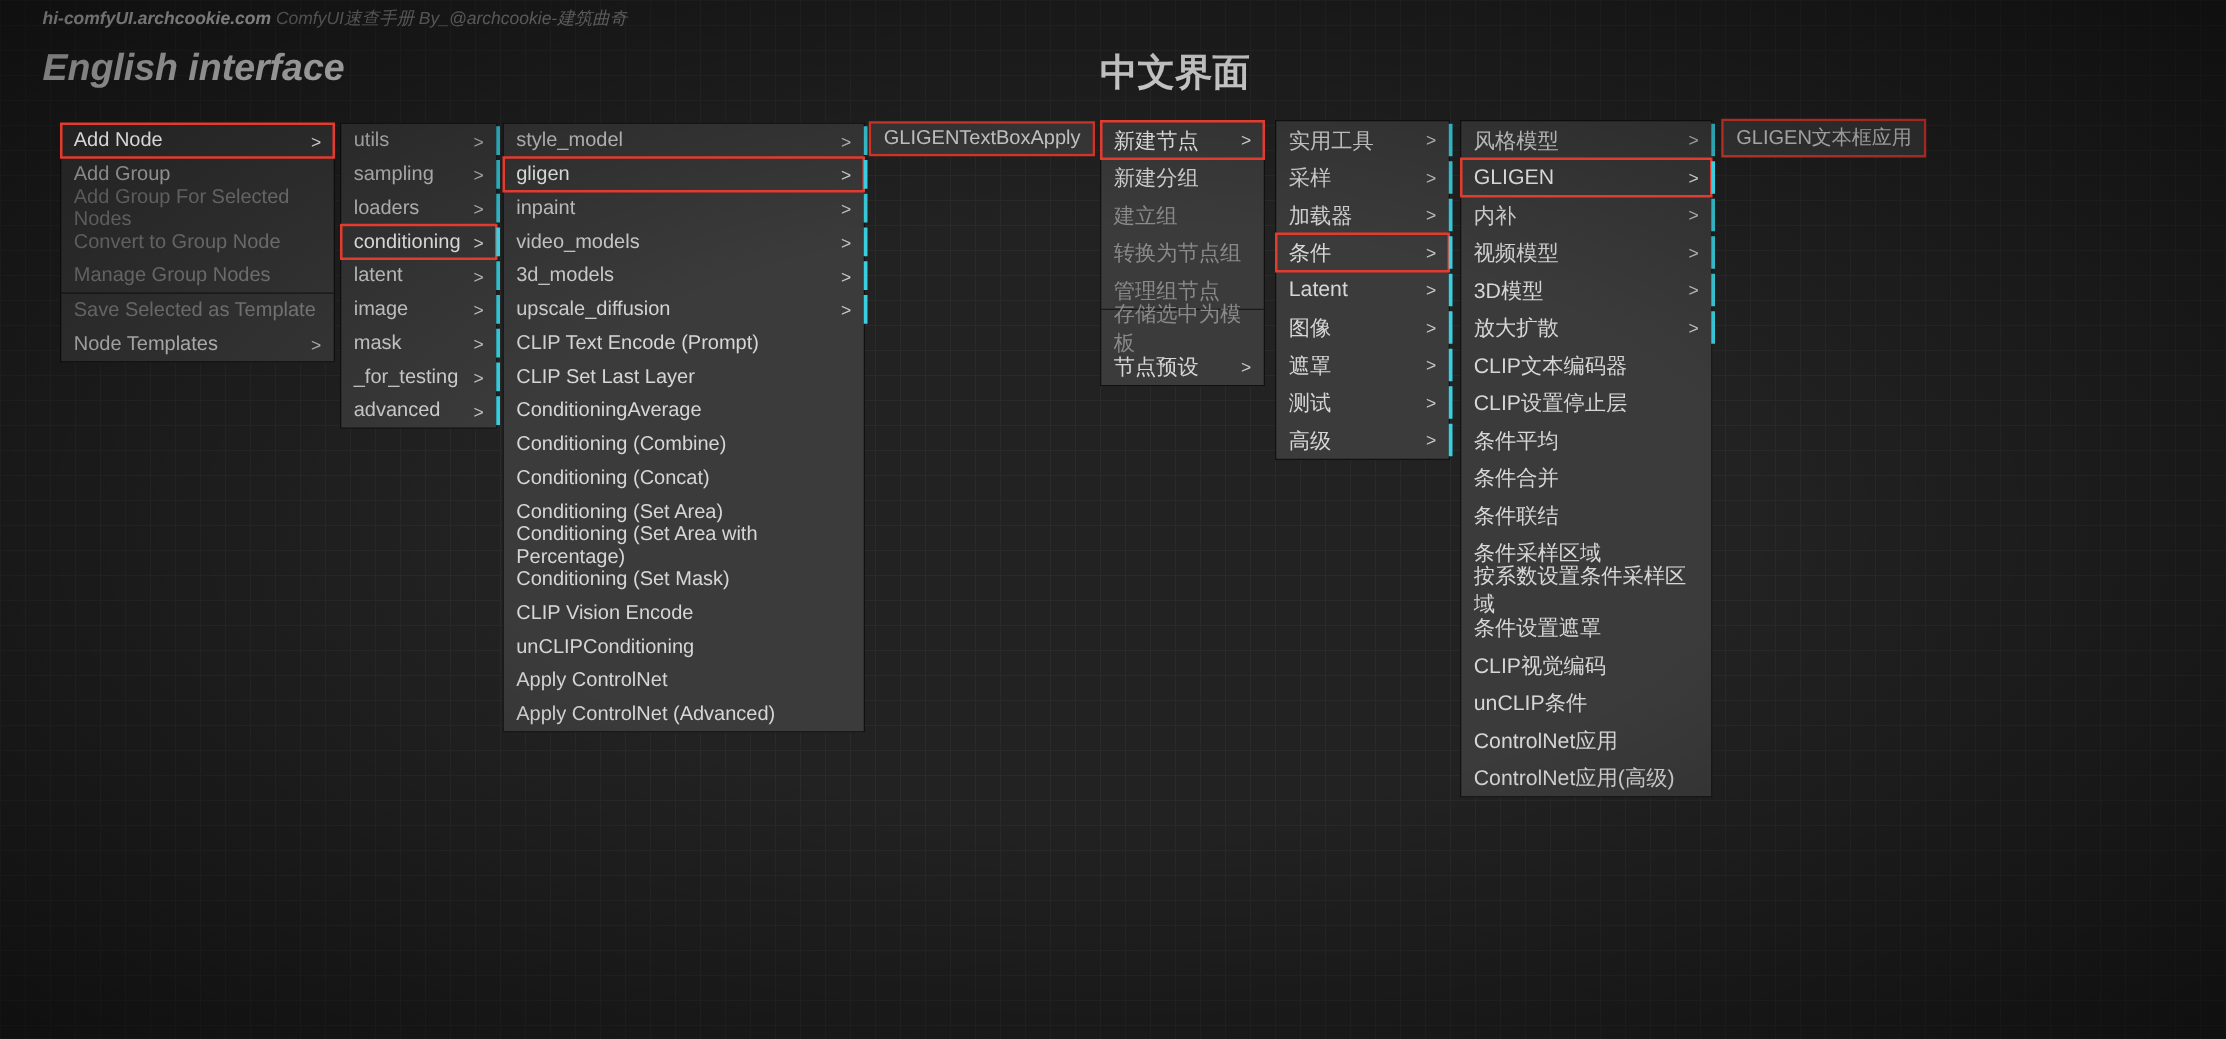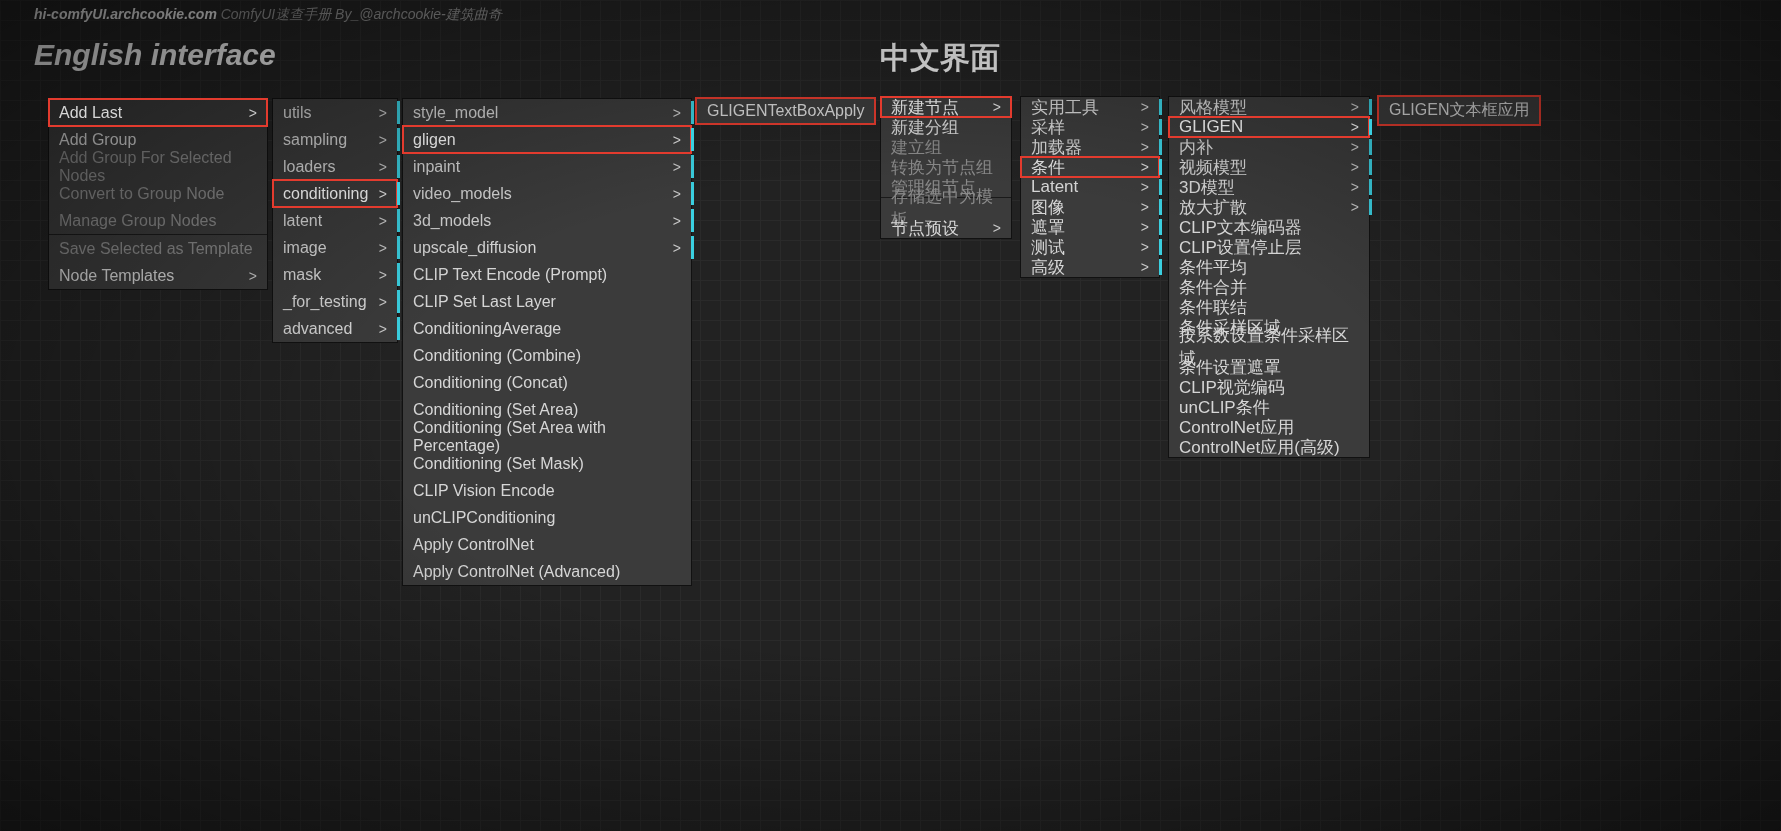--- a/index.html
+++ b/index.html
@@ -7,21 +7,21 @@
 .vignette{position:absolute;inset:0;pointer-events:none;background:radial-gradient(ellipse at center,transparent 40%,rgba(0,0,0,.55) 100%)}
 .site{position:absolute;top:6px;left:34px;color:#bbb;font-size:14px;font-style:italic}
 .site .url{color:#ddd;font-weight:600}
 .site .sub{color:#888}
 .title{position:absolute;color:#ececec;font-size:30px;font-weight:600;font-style:italic}
 #title-en{top:38px;left:34px}
 #title-cn{top:38px;left:880px;font-style:normal}
 .panel{position:absolute}
 .menu{background:#3b3b3b;border:1px solid #111;min-width:120px}
 .item{display:flex;align-items:center;justify-content:space-between;height:27px;padding:0 10px;font-size:16px;color:#d6d6d6;cursor:default;position:relative}
-.item.chn{height:20px;font-size:17px}
+.item.chn{height:30px;font-size:17px}
 .item.dim{color:#8a8a8a}
 .item.red{outline:2px solid #e33b2e;outline-offset:-1px;z-index:2}
 .sep{height:1px;background:#1a1a1a;margin:0}
 .arrow{color:#c8c8c8;font-size:14px}
 .tealbar{position:absolute;right:-3px;top:2px;bottom:2px;width:3px;background:#3acfe0}
 .terminal{background:#3b3b3b;border:1px solid #111;padding:3px 10px;color:#d6d6d6;font-size:16px}
 .terminal.red{outline:2px solid #e33b2e;outline-offset:-1px}
 
 #en-m1{top:98px;left:48px;width:218px}
 #en-m2{top:98px;left:272px;width:124px}
@@ -39,21 +39,21 @@
 <div class="site">
   <span class="url">hi-comfyUI.archcookie.com</span>
   <span class="sub">ComfyUI速查手册 By_@archcookie-建筑曲奇</span>
 </div>
 
 <div id="title-en" class="title">English interface</div>
 <div id="title-cn" class="title">中文界面</div>
 
 <div id="en-m1" class="panel menu">
     <div class="item red">
-      <span>Add Last</span>
+      <span>Add Node</span>
       <span class="arrow">&gt;</span>
     </div>
     <div class="item">
       <span>Add Group</span>
     </div>
     <div class="item dim">
       <span>Add Group For Selected Nodes</span>
     </div>
     <div class="item dim">
       <span>Convert to Group Node</span>

